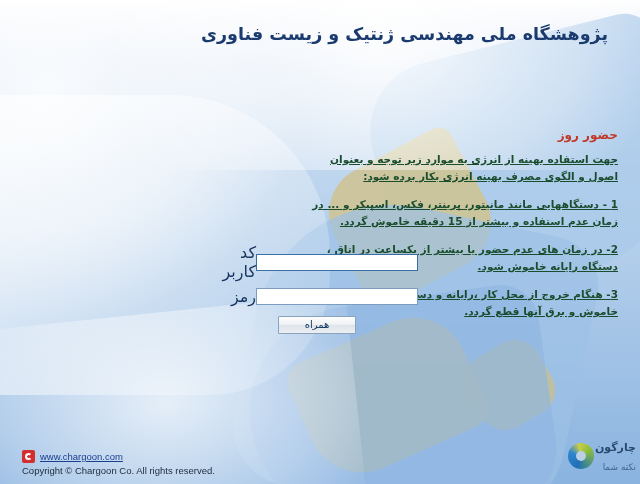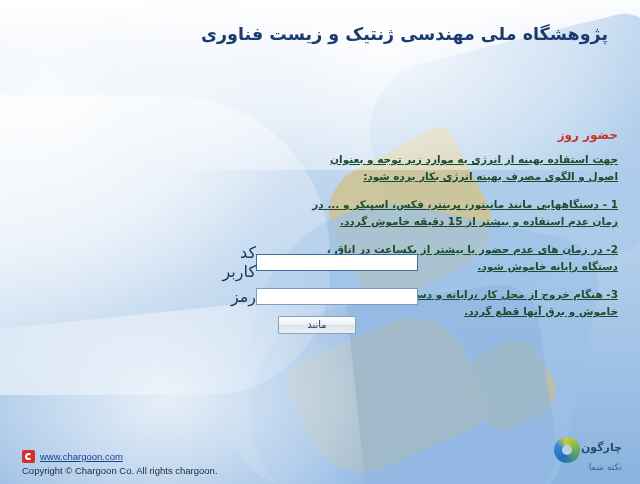--- a/index.html
+++ b/index.html
@@ -303,25 +303,25 @@
     text-decoration: underline;
     font-family: "Liberation Sans", sans-serif;
   }
   .copyright {
     font-size: 9.5px;
     color: #1a2a3a;
     font-family: "Liberation Sans", sans-serif;
   }
   .footer-right {
     position: absolute;
-    right: 18px;
+    right: 4px;
     bottom: 10px;
     display: flex;
     flex-direction: row-reverse;
-    align-items: flex-start;
+    align-items: center;
     gap: 1px;
   }
   .brand-swirl {
     width: 26px;
     height: 26px;
     border-radius: 50%;
     background: conic-gradient(from 200deg, #1f6fb8 0deg, #2f86cf 90deg, #c8cc4a 150deg, #8fbf3a 210deg, #1f6fb8 360deg);
     position: relative;
   }
   .brand-swirl::after {
@@ -381,31 +381,31 @@
   <div class="login-box">
     <div class="field-row">
       <input class="field-input focused" type="text" placeholder="" style="">
       <span class="field-label">کد کاربر</span>
     </div>
     <div class="field-row">
       <input class="field-input" type="password" placeholder="" style="">
       <span class="field-label">رمز</span>
     </div>
     <div class="button-row">
-      <button class="login-button" type="button">مانند</button>
+      <button class="login-button" type="button">همراه</button>
     </div>
   </div>
 
   <div class="footer">
     <div class="footer-left">
       <div class="footer-link-row">
         <span class="chg-mark"></span>
         <a class="footer-link" href="#">www.chargoon.com</a>
       </div>
-      <div class="copyright">Copyright © Chargoon Co. All rights chargoon.</div>
+      <div class="copyright">Copyright © Chargoon Co. All rights reserved.</div>
     </div>
     <div class="footer-right">
       <span class="brand-swirl"></span>
       <span class="brand-text">
         <span class="l1">چارگون</span><br>
         <span class="l2">نکته شما</span>
       </span>
     </div>
   </div>
 

